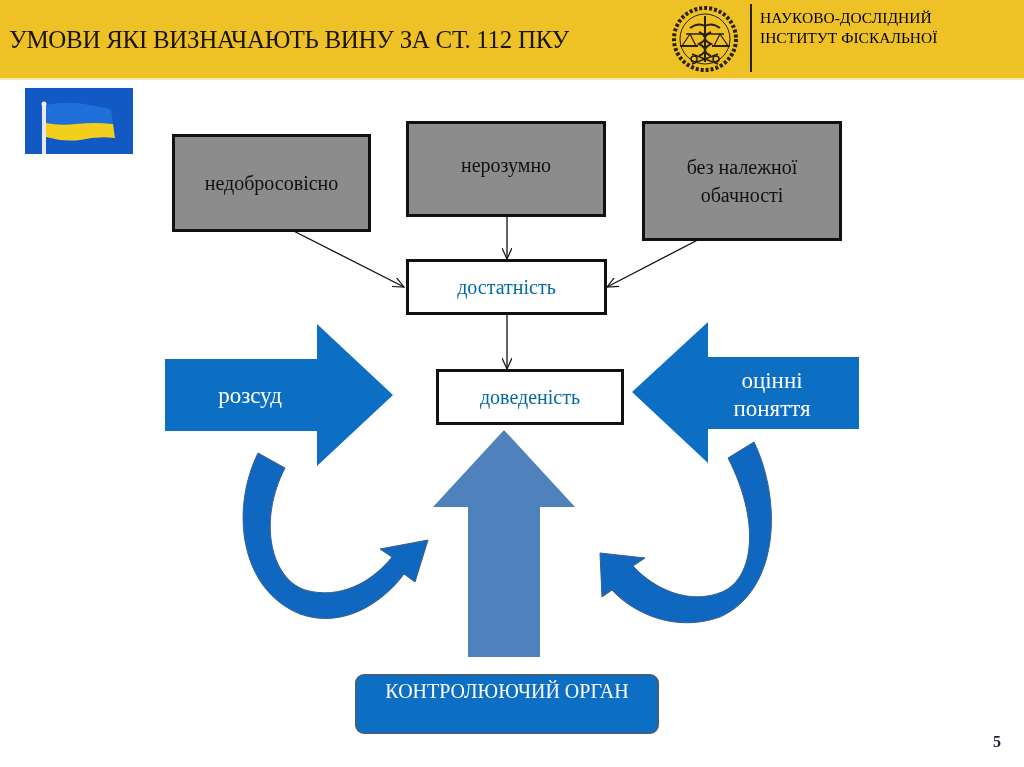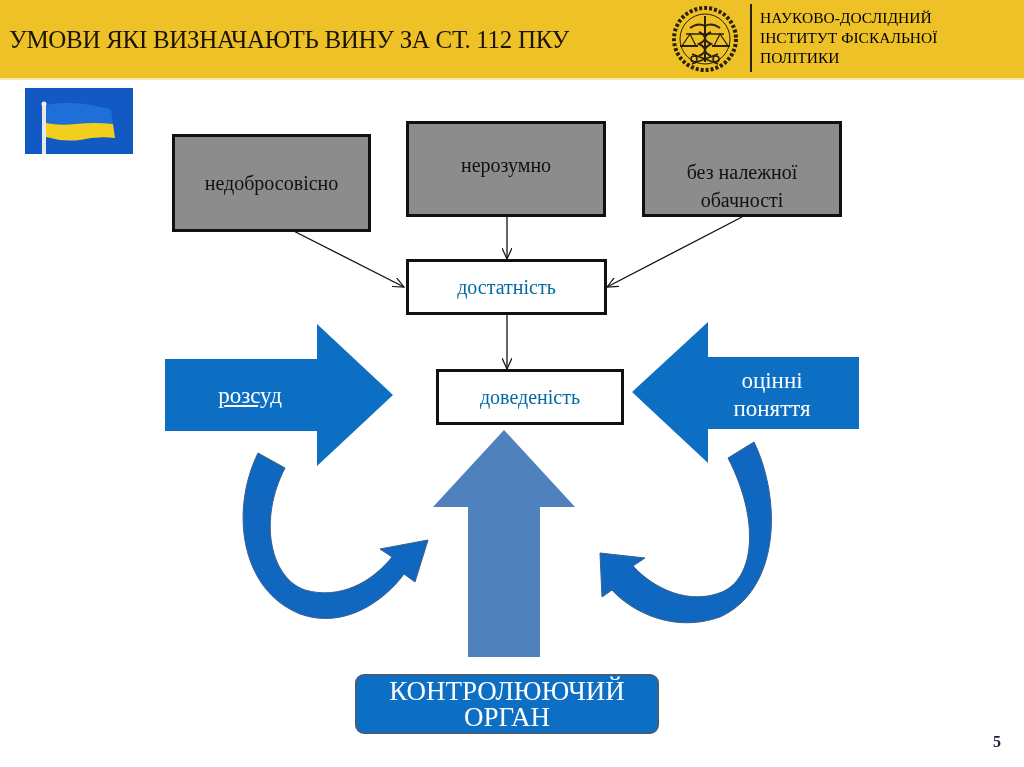--- a/index.html
+++ b/index.html
@@ -8,21 +8,21 @@
   .title { position: absolute; left: 9px; top: 26px; font-size: 25px; color: #1a1408; letter-spacing: -0.3px; white-space: nowrap; }
   .logo { position: absolute; left: 668px; top: 4px; width: 74px; height: 70px; }
   .vdivider { position: absolute; left: 750px; top: 4px; width: 2px; height: 68px; background: #2a2008; }
   .inst { position: absolute; left: 760px; top: 8px; font-size: 15.5px; line-height: 20px; color: #000000; }
   .inst div { white-space: nowrap; }
   .flag { position: absolute; left: 25px; top: 88px; width: 108px; height: 66px; }
   .gbox { position: absolute; background: #8c8c8c; border: 3px solid #111; box-sizing: border-box; display: flex; align-items: center; justify-content: center; text-align: center; font-size: 20px; color: #111; line-height: 28px; }
   .wbox { position: absolute; background: #fff; border: 3px solid #111; box-sizing: border-box; display: flex; align-items: center; justify-content: center; font-size: 20px; color: #0369a1; }
   svg.shapes { position: absolute; left: 0; top: 0; }
   .atext { position: absolute; color: #fff; font-size: 23px; text-align: center; line-height: 28px; }
-  .ctrl { position: absolute; left: 355px; top: 674px; width: 304px; height: 60px; background: #0d6fc4; border: 2px solid #3d5f80; border-radius: 9px; box-sizing: border-box; color: #fff; text-align: center; font-size: 27px; line-height: 26px; padding-top: 2px; }
+  .ctrl { position: absolute; left: 355px; top: 674px; width: 304px; height: 60px; background: #0d6fc4; border: 2px solid #3d5f80; border-radius: 9px; box-sizing: border-box; color: #fff; text-align: center; font-size: 20px; line-height: 26px; padding-top: 2px; }
   .pagenum { position: absolute; left: 993px; top: 733px; font-size: 16px; color: #1a2040; font-weight: bold; }
 </style>
 </head>
 <body>
 
 <div class="header">
   <div class="title">УМОВИ ЯКІ ВИЗНАЧАЮТЬ ВИНУ ЗА СТ. 112 ПКУ</div>
   <svg class="logo" viewBox="0 0 74 70">
     <circle cx="37" cy="35" r="31" fill="none" stroke="#2a2008" stroke-width="4" stroke-dasharray="3 2"></circle>
     <circle cx="37" cy="35" r="25" fill="none" stroke="#2a2008" stroke-width="1"></circle>
@@ -36,21 +36,20 @@
     <path d="M43 28 Q31 34 43 40 Q31 46 43 52" fill="none" stroke="#2a2008" stroke-width="2"></path>
     <circle cx="26" cy="55" r="3" fill="none" stroke="#2a2008" stroke-width="1.5"></circle>
     <circle cx="48" cy="55" r="3" fill="none" stroke="#2a2008" stroke-width="1.5"></circle>
     <line x1="24" y1="60" x2="50" y2="50" stroke="#2a2008" stroke-width="1.5"></line>
     <line x1="24" y1="50" x2="50" y2="60" stroke="#2a2008" stroke-width="1.5"></line>
   </svg>
   <div class="vdivider"></div>
   <div class="inst">
     <div>НАУКОВО-ДОСЛІДНИЙ</div>
     <div>ІНСТИТУТ ФІСКАЛЬНОЇ</div>
-    <div>ПОЛІТИКИ</div>
   </div>
 </div>
 
 <svg class="flag" viewBox="0 0 108 66">
   <rect x="0" y="0" width="108" height="66" fill="#1359c4"></rect>
   <rect x="17" y="16" width="4" height="50" fill="#e8e8e8"></rect>
   <circle cx="19" cy="16" r="2.5" fill="#f0f0f0"></circle>
   <path d="M21 17 Q45 12 70 18 Q82 20 86 22 L88 36 Q70 34 50 36 Q35 38 21 35 Z" fill="#1e6fd9"></path>
   <path d="M21 35 Q35 38 50 36 Q70 34 88 36 L90 50 Q72 48 55 52 Q38 54 21 49 Z" fill="#f2cf1c"></path>
 </svg>
@@ -74,31 +73,31 @@
   <path d="M258 453 C230 510 240 590 300 614 C345 630 385 600 404 574 L415 582 L428 540 L380 549 L392 557 C372 582 340 600 305 590 C270 578 258 520 285 468 Z" fill="#1067c0" stroke="#3a5f8c" stroke-width="1"></path>
   <path d="M754 442 C782 500 780 590 720 617 C672 634 630 610 612 590 L602 597 L600 553 L645 558 L633 566 C655 590 690 605 722 592 C755 578 760 520 728 458 Z" fill="#1067c0" stroke="#3a5f8c" stroke-width="1"></path>
 </svg>
 
 <div class="gbox" style="left:172px;top:134px;width:199px;height:98px;">
   <span>недобросовісно</span>
 </div>
 <div class="gbox" style="left:406px;top:121px;width:200px;height:96px;">
   <span style="position:relative;top:-4px;">нерозумно</span>
 </div>
-<div class="gbox" style="left:642px;top:121px;width:200px;height:96px;align-items:flex-end;">
+<div class="gbox" style="left:642px;top:121px;width:200px;height:120px;">
   <span style="width:150px;">без належної обачності</span>
 </div>
 
 <div class="wbox" style="left:406px;top:259px;width:201px;height:56px;">
   <span>достатність</span>
 </div>
 <div class="wbox" style="left:436px;top:369px;width:188px;height:56px;">
   <span>доведеність</span>
 </div>
 
-<div class="atext" style="left:185px;top:382px;width:130px;text-decoration:underline;">розсуд</div>
+<div class="atext" style="left:185px;top:382px;width:130px;">розсуд</div>
 <div class="atext" style="left:712px;top:367px;width:120px;">оцінні поняття</div>
 
 <div class="ctrl">
   <span>КОНТРОЛЮЮЧИЙ ОРГАН</span>
 </div>
 
 <div class="pagenum">5</div>
 
 </body></html>

